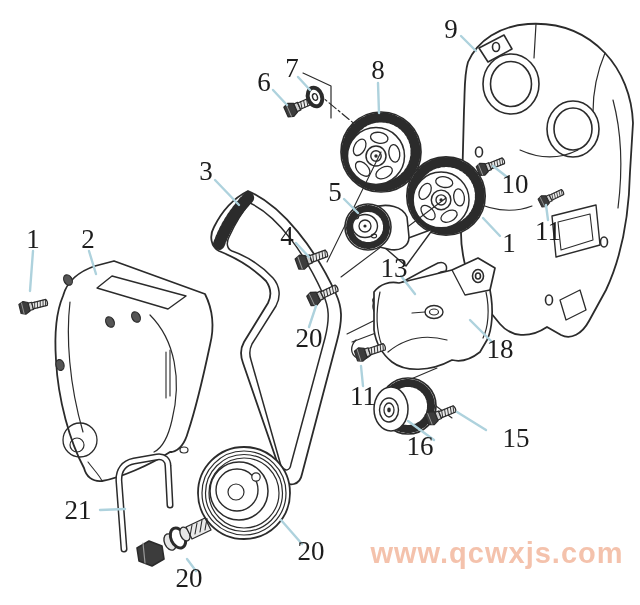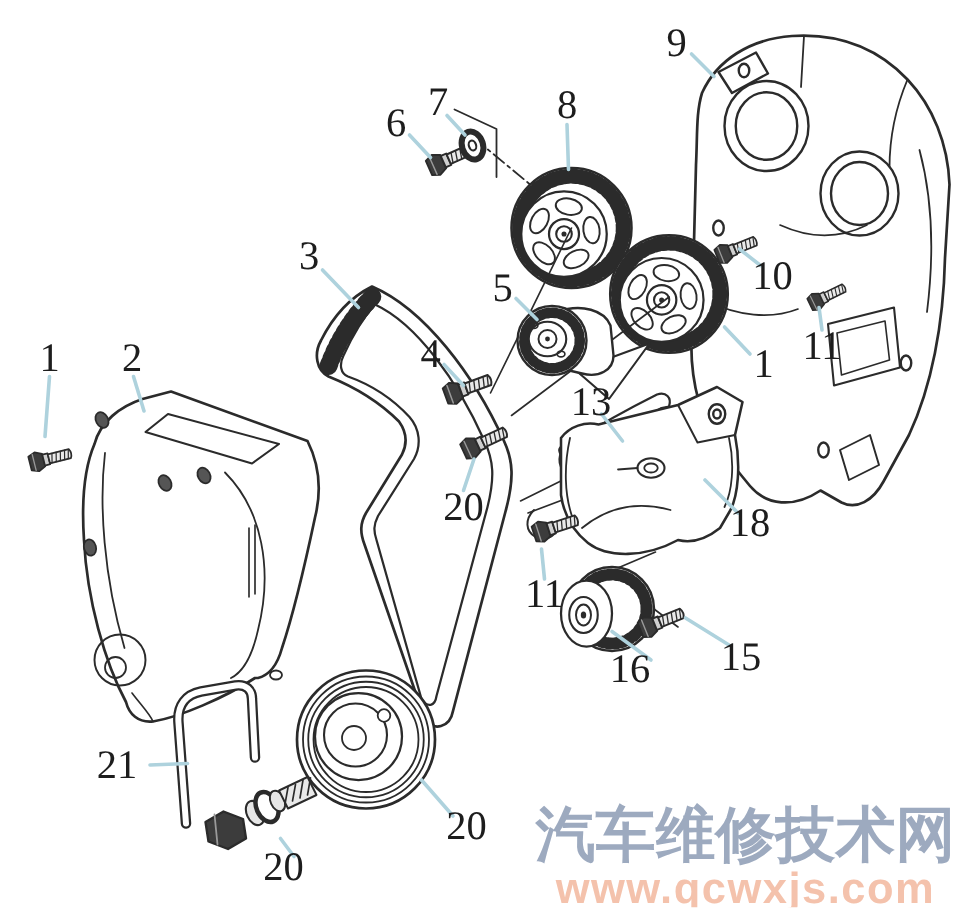--- a/index.html
+++ b/index.html
@@ -228,26 +228,25 @@
 <div class="callout" style="left:335px;top:192px">5</div>
 <div class="callout" style="left:264px;top:82px">6</div>
 <div class="callout" style="left:292px;top:68px">7</div>
 <div class="callout" style="left:378px;top:70px">8</div>
 <div class="callout" style="left:451px;top:29px">9</div>
 <div class="callout" style="left:515px;top:184px">10</div>
 <div class="callout" style="left:548px;top:231px">11</div>
 <div class="callout" style="left:509px;top:243px">1</div>
 <div class="callout" style="left:394px;top:268px">13</div>
 <div class="callout" style="left:500px;top:349px">18</div>
-<div class="callout" style="left:494px;top:438px">15</div>
+<div class="callout" style="left:516px;top:438px">15</div>
 <div class="callout" style="left:420px;top:446px">16</div>
 <div class="callout" style="left:363px;top:396px">11</div>
 <div class="callout" style="left:309px;top:338px">20</div>
 <div class="callout" style="left:311px;top:551px">20</div>
 <div class="callout" style="left:189px;top:578px">20</div>
 <div class="callout" style="left:78px;top:510px">21</div>
 
 <div class="watermark">
-  <div class="wm-name">汽车维修技术网</div>
   <div class="wm-url">www.qcwxjs.com</div>
 </div>
 
 </div>
 
 </body></html>

